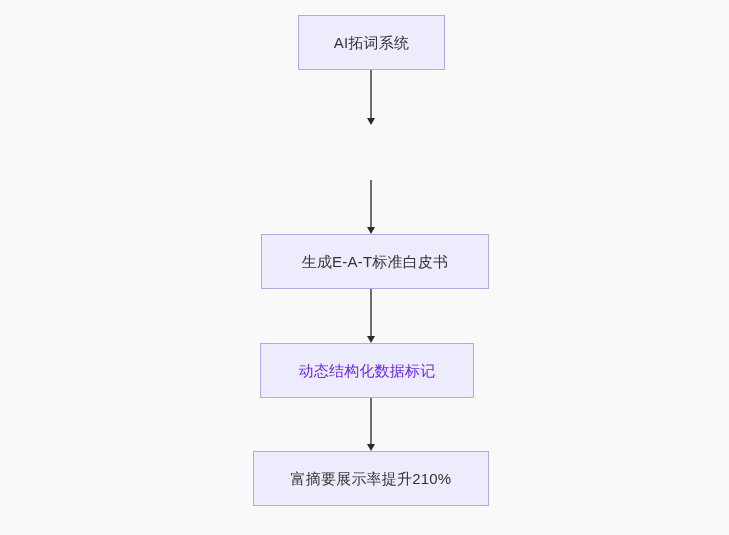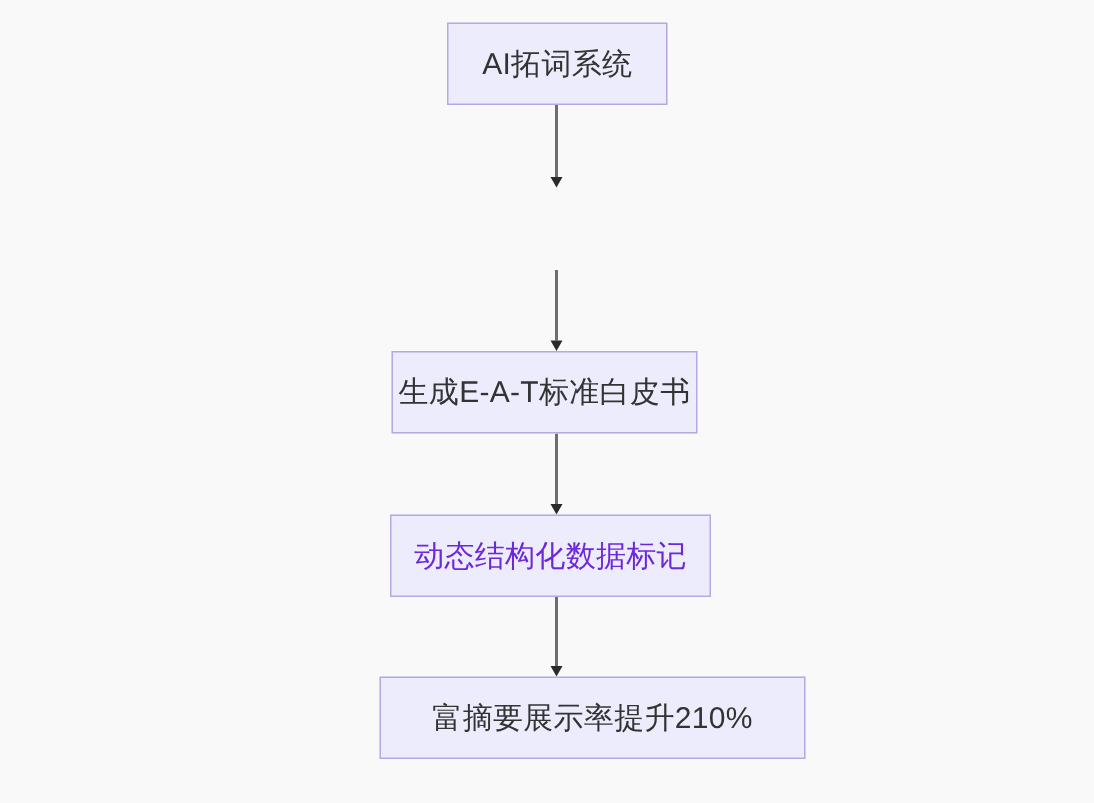--- a/index.html
+++ b/index.html
@@ -17,21 +17,21 @@
     position: relative;
     width: 729px;
     height: 535px;
   }
   .node {
     position: absolute;
     box-sizing: border-box;
     background: #ececfd;
     border: 1.5px solid #b8a8e0;
     color: #333333;
-    font-size: 20px;
+    font-size: 15px;
     line-height: 1;
     display: flex;
     align-items: center;
     justify-content: center;
     letter-spacing: 0.2px;
     white-space: nowrap;
     text-align: center;
   }
   .node-label {
     display: block;
@@ -72,22 +72,22 @@
       <div class="connector-line" style="height: 47px; background: rgb(110, 110, 110);"></div>
       <div class="connector-head" style="top: 47px; border-top-color: rgb(43, 43, 43);"></div>
     </div>
     <div class="connector" style="left: 370px; top: 398px; width: 2px; height: 53px;">
       <div class="connector-line" style="height: 46px; background: rgb(110, 110, 110);"></div>
       <div class="connector-head" style="top: 46px; border-top-color: rgb(43, 43, 43);"></div>
     </div>
     <div class="node" style="left: 298px; top: 15px; width: 147px; height: 55px; background: rgb(236, 236, 253); border-color: rgb(184, 168, 224); color: rgb(51, 51, 51);">
       <span class="node-label">AI拓词系统</span>
     </div>
-    <div class="node" style="left: 261px; top: 234px; width: 204px; height: 55px; background: rgb(236, 236, 253); border-color: rgb(184, 168, 224); color: rgb(51, 51, 51);">
+    <div class="node" style="left: 261px; top: 234px; width: 228px; height: 55px; background: rgb(236, 236, 253); border-color: rgb(184, 168, 224); color: rgb(51, 51, 51);">
       <span class="node-label">生成E-A-T标准白皮书</span>
     </div>
     <div class="node" style="left: 260px; top: 343px; width: 214px; height: 55px; background: rgb(236, 236, 253); border-color: rgb(184, 168, 224); color: #6d28d9;">
       <span class="node-label">动态结构化数据标记</span>
     </div>
-    <div class="node" style="left: 253px; top: 451px; width: 284px; height: 55px; background: rgb(236, 236, 253); border-color: rgb(184, 168, 224); color: rgb(51, 51, 51);">
+    <div class="node" style="left: 253px; top: 451px; width: 236px; height: 55px; background: rgb(236, 236, 253); border-color: rgb(184, 168, 224); color: rgb(51, 51, 51);">
       <span class="node-label">富摘要展示率提升210%</span>
     </div>
   </div>
 
 </body></html>

